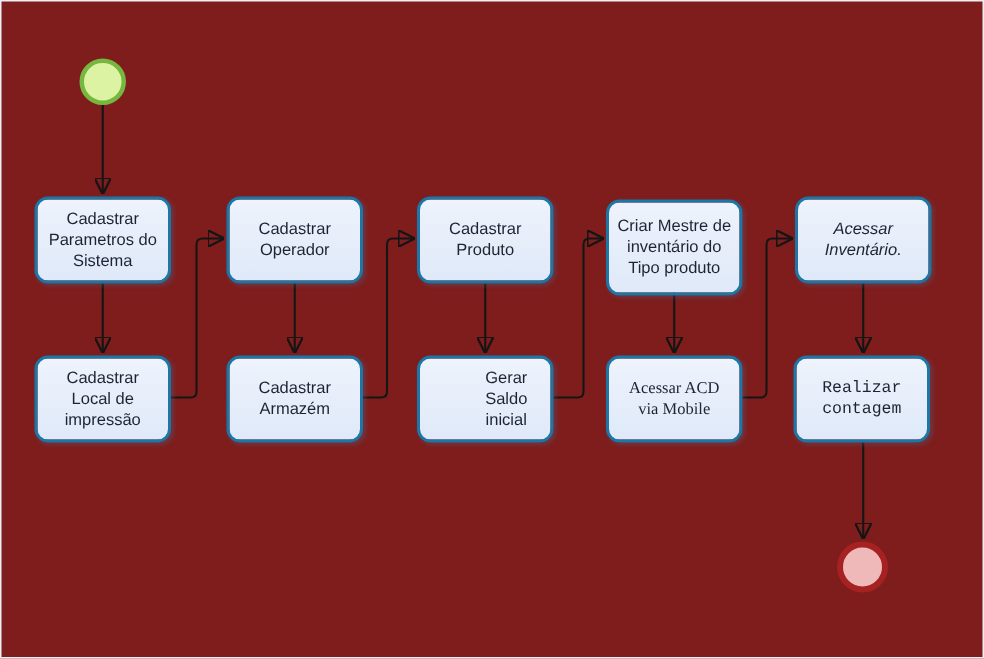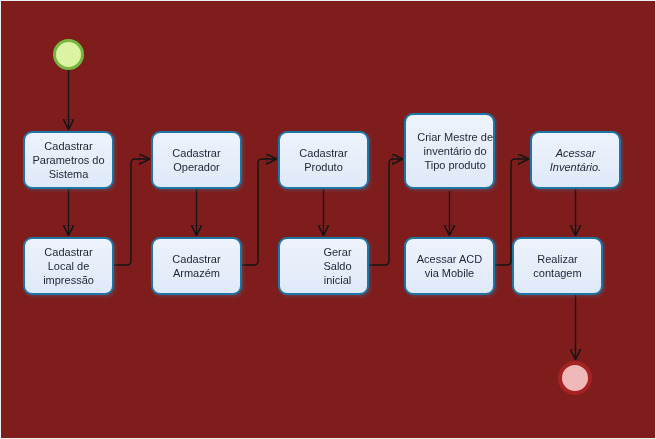--- a/index.html
+++ b/index.html
@@ -98,21 +98,21 @@
 Sistema</span>
   </div>
   <div class="task" style="left:150px; top:130px;">
     <span>Cadastrar
 Operador</span>
   </div>
   <div class="task" style="left:277px; top:130px;">
     <span>Cadastrar
 Produto</span>
   </div>
-  <div class="task" style="left:403px; top:112px; height:76px;justify-content:flex-end;">
+  <div class="task" style="left:403px; top:132px; height:64px;">
     <span>Criar Mestre de
 inventário  do
 Tipo produto</span>
   </div>
   <div class="task" style="left:529px; top:130px;font-style:italic;">
     <span>Acessar
 Inventário.</span>
   </div>
 
   <div class="task" style="left:22px; top:236px;">
@@ -121,24 +121,24 @@
 impressão</span>
   </div>
   <div class="task" style="left:150px; top:236px;">
     <span>Cadastrar
 Armazém</span>
   </div>
   <div class="task" style="left:277px; top:236px;padding-left:28px;">
     <span>Gerar Saldo
 inicial</span>
   </div>
-  <div class="task" style="left:403px; top:236px;">
+  <div class="task" style="left:403px; top:236px;font-family:Liberation Serif, serif;">
     <span>Acessar ACD
 via Mobile</span>
   </div>
-  <div class="task" style="left:511px; top:236px;">
+  <div class="task" style="left:528px; top:236px;font-family:Liberation Mono, monospace;">
     <span>Realizar
 contagem</span>
   </div>
 
   <div class="event end" style="left:557px; top:360px;"></div>
 
 </div>
 
 </body></html>

